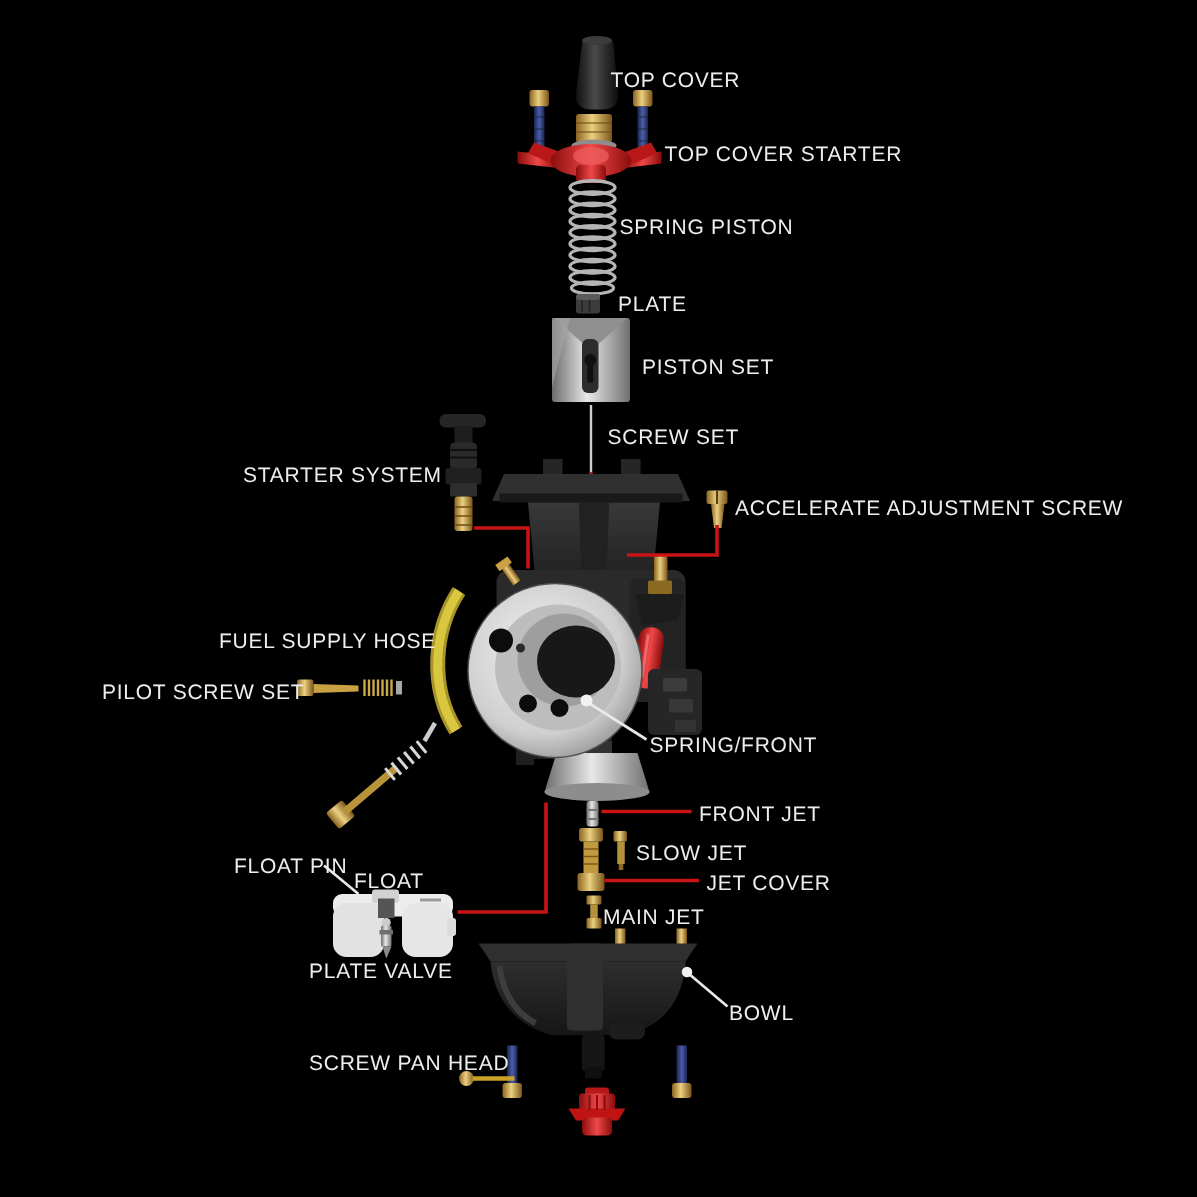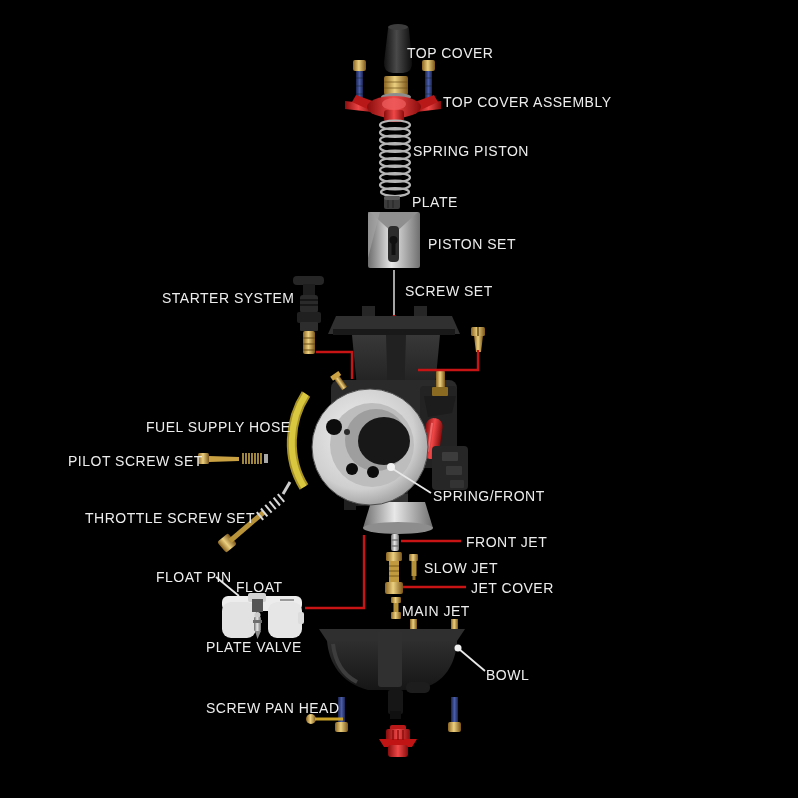--- a/index.html
+++ b/index.html
@@ -320,30 +320,30 @@
     <path d="M305,608 L364,608 L364,535" stroke="#c81414" stroke-width="2.4"></path>
     <path d="M393,469 L431,493" stroke="#e8e8e8" stroke-width="1.8"></path>
     <circle cx="391" cy="467" r="4" fill="#f2f2f2" stroke="none"></circle>
     <path d="M216,577 L239,596" stroke="#e8e8e8" stroke-width="1.8"></path>
     <path d="M459,649 L485,671" stroke="#e8e8e8" stroke-width="1.8"></path>
     <circle cx="458" cy="648" r="3.5" fill="#f2f2f2" stroke="none"></circle>
   </g>
 </svg>
 
 <div class="lbl" style="left:407px;top:45px">TOP COVER</div>
-<div class="lbl" style="left:443px;top:94px">TOP COVER ASSEMBLY</div>
+<div class="lbl" style="left:443px;top:94px">TOP COVER STARTER</div>
 <div class="lbl" style="left:413px;top:143px">SPRING PISTON</div>
 <div class="lbl" style="left:412px;top:194px">PLATE</div>
 <div class="lbl" style="left:428px;top:236px">PISTON SET</div>
 <div class="lbl" style="left:405px;top:283px">SCREW SET</div>
-<div class="lbl" style="left:162px;top:290px">STARTER SYSTEM</div>
+<div class="lbl" style="left:162px;top:308px">STARTER SYSTEM</div>
+<div class="lbl" style="left:490px;top:330px">ACCELERATE ADJUSTMENT SCREW</div>
 <div class="lbl" style="left:146px;top:419px">FUEL SUPPLY HOSE</div>
 <div class="lbl" style="left:68px;top:453px">PILOT SCREW SET</div>
 <div class="lbl" style="left:433px;top:488px">SPRING/FRONT</div>
-<div class="lbl" style="left:85px;top:510px">THROTTLE SCREW SET</div>
 <div class="lbl" style="left:466px;top:534px">FRONT JET</div>
 <div class="lbl" style="left:424px;top:560px">SLOW JET</div>
 <div class="lbl" style="left:156px;top:569px">FLOAT PIN</div>
 <div class="lbl" style="left:236px;top:579px">FLOAT</div>
 <div class="lbl" style="left:471px;top:580px">JET COVER</div>
 <div class="lbl" style="left:402px;top:603px">MAIN JET</div>
 <div class="lbl" style="left:206px;top:639px">PLATE VALVE</div>
 <div class="lbl" style="left:486px;top:667px">BOWL</div>
 <div class="lbl" style="left:206px;top:700px">SCREW PAN HEAD</div>
 

